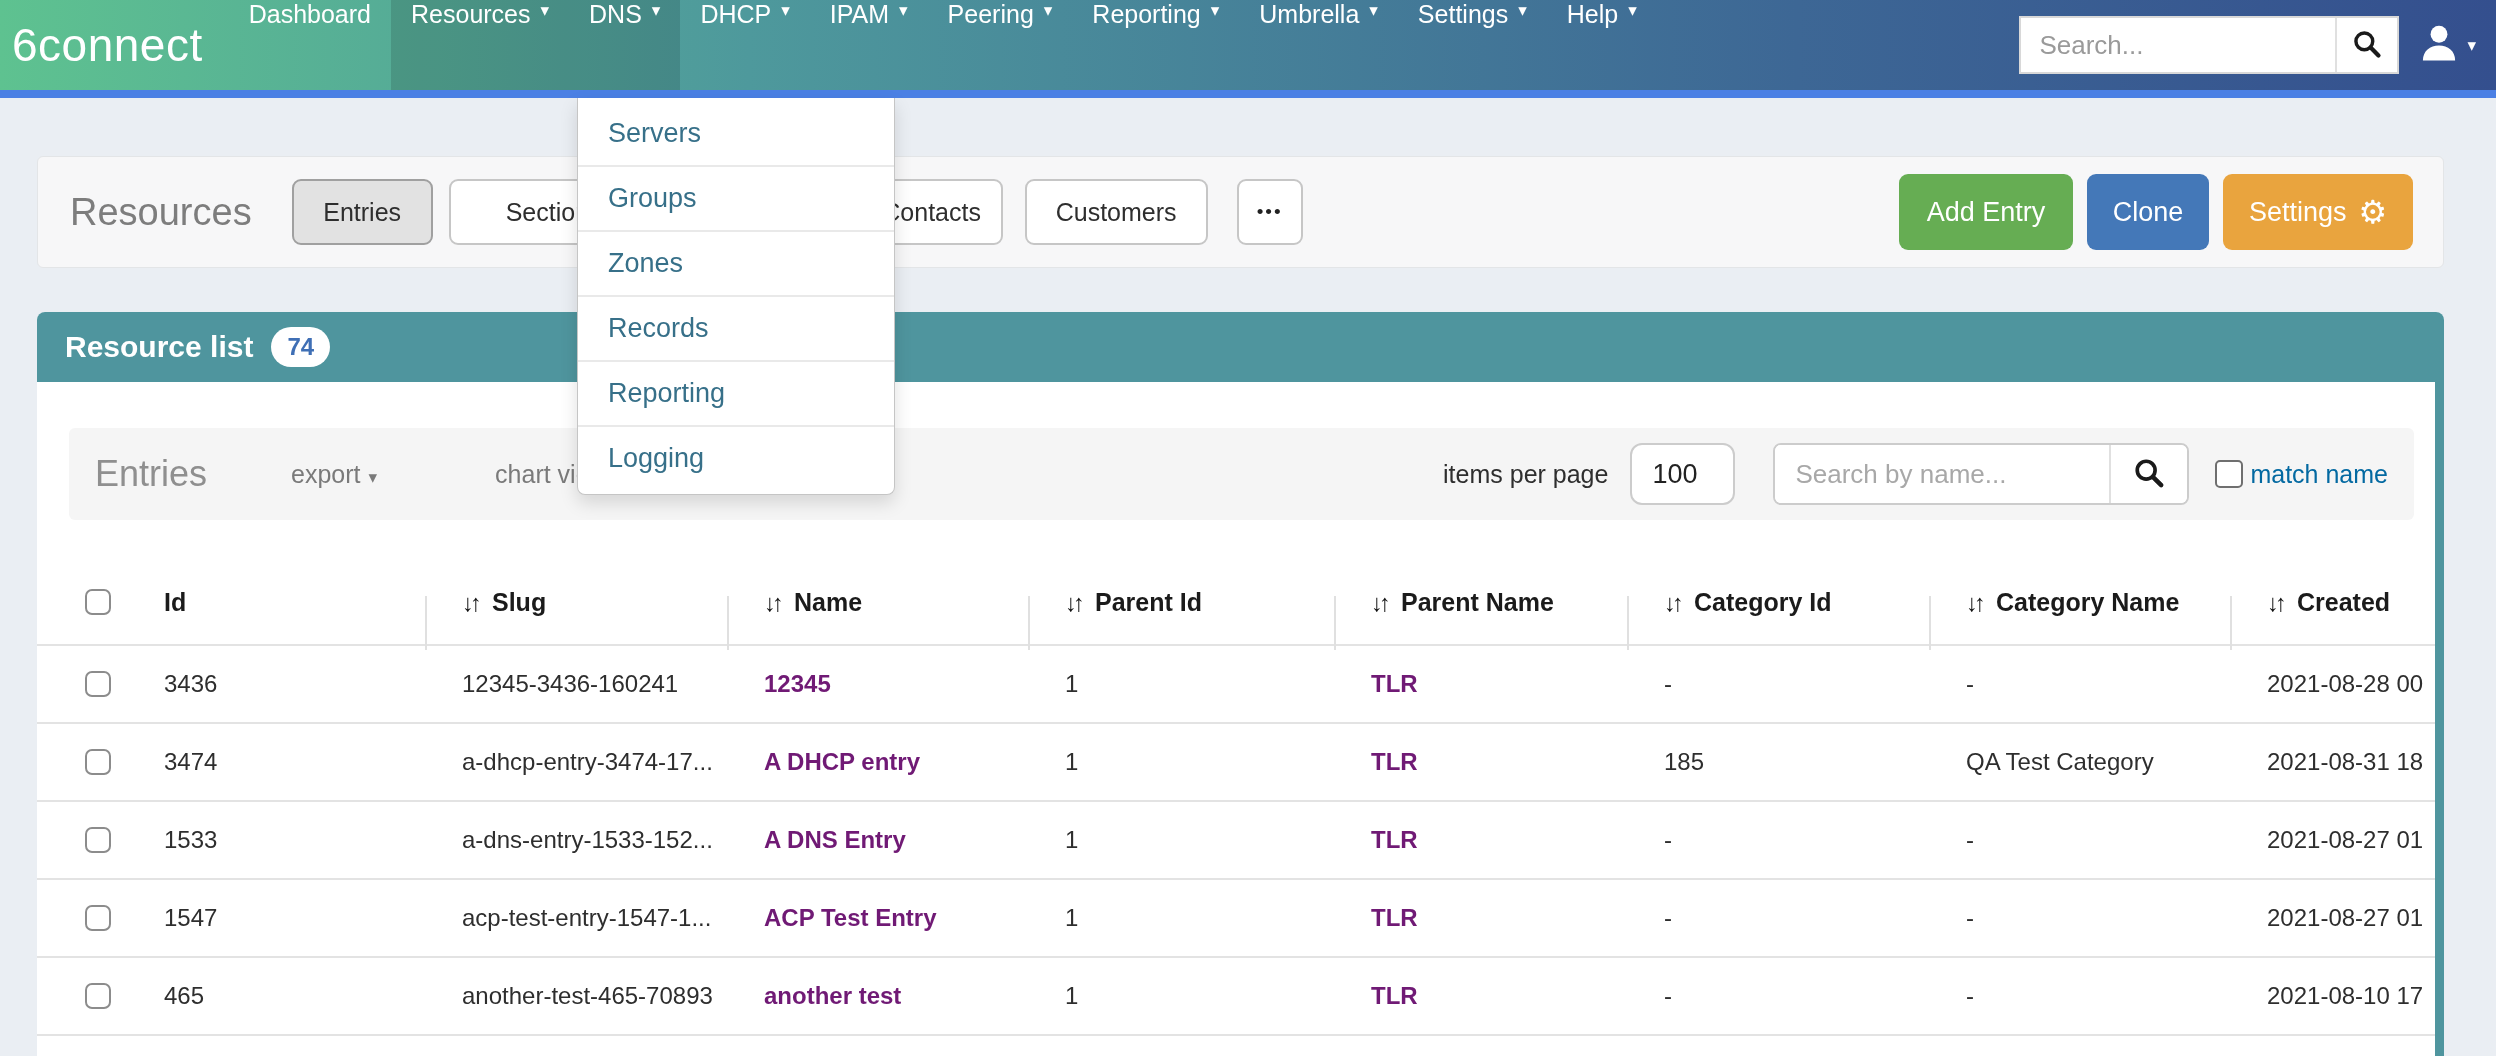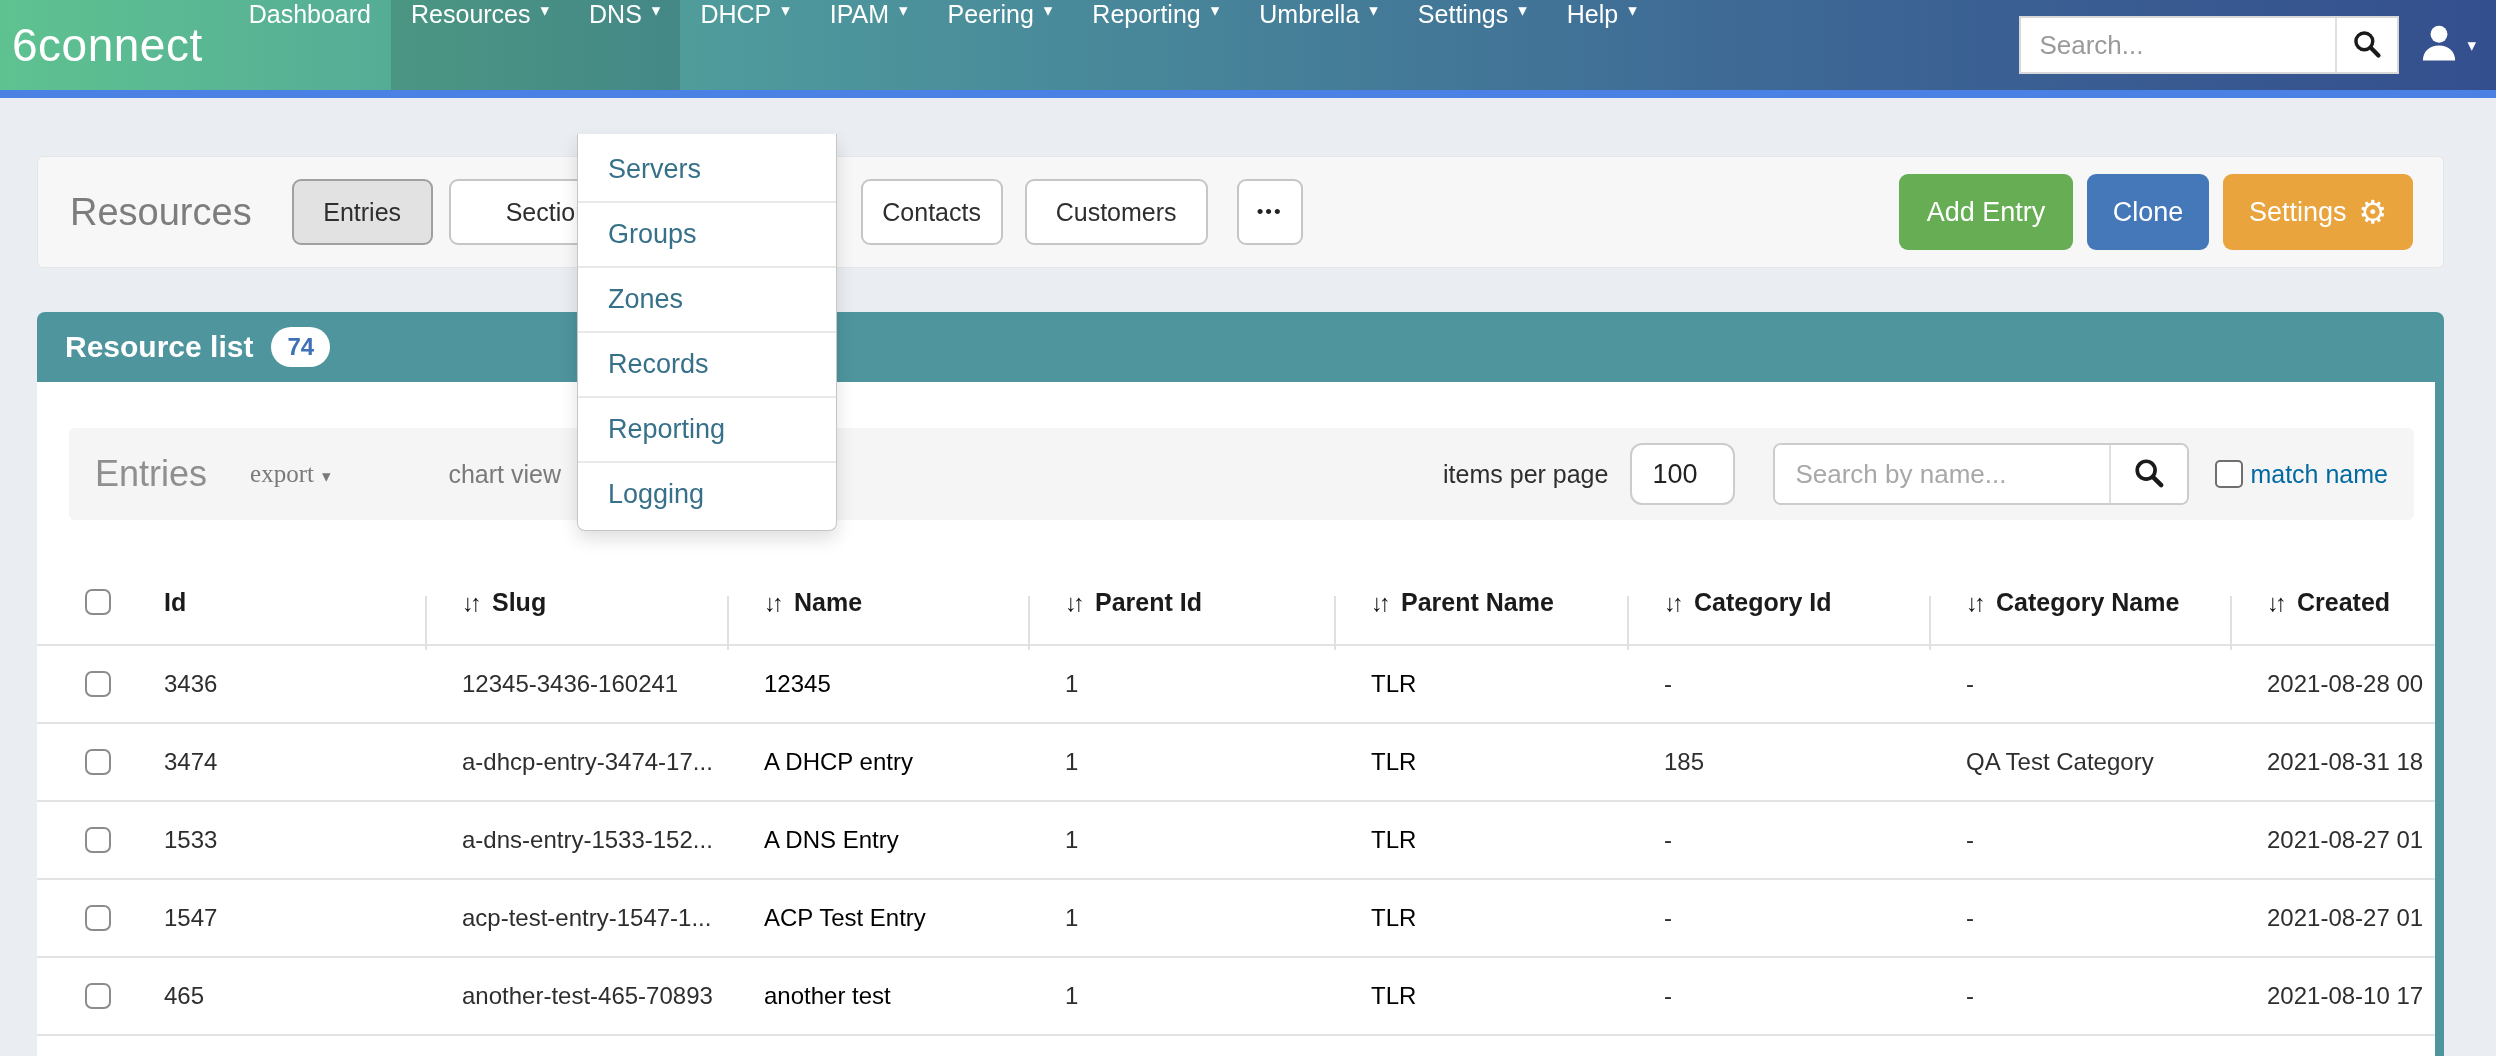--- a/index.html
+++ b/index.html
@@ -28,24 +28,24 @@
   .nav-search input { border:none; outline:none; width:314px; font-size:26px; color:#444; padding:0 18px; font-family:inherit; }
   .nav-search input::placeholder { color:#9a9a9a; }
   .nav-search .search-btn { width:62px; background:#fff; border:none; border-left:2px solid #e0e0e0; display:flex; align-items:center; justify-content:center; cursor:pointer; }
   .user-wrap { display:flex; align-items:center; margin-left:18px; cursor:pointer; }
   .user-wrap .caret { margin-left:6px; }
 
   .blue-line { height:8px; background:#4b80e4; }
 
   
   .dns-dropdown {
-    position:absolute; left:577px; top:98px; width:260px;
+    position:absolute; left:577px; top:98px; width:318px;
     background:#fff; border:1px solid #c5c5c5; border-top:none;
     border-radius:0 0 8px 8px; box-shadow:0 8px 18px rgba(0,0,0,0.13);
-    z-index:50; list-style:none; padding:4px 0;margin-top:36px;
+    z-index:50; list-style:none; padding:4px 0;
   }
   .dns-dropdown li { padding:16px 0 16px 30px; font-size:27px; color:#377089; cursor:pointer; }
   .dns-dropdown li + li { border-top:2px solid #e9e9e9; }
 
   
   .resources-bar {
     margin:58px 52px 0 37px; height:112px;
     background:#f7f7f8; border:1px solid #e3e5e7; border-radius:6px;
     display:flex; align-items:center; padding:0 30px 0 32px;
   }
@@ -85,21 +85,21 @@
   .panel-badge { background:#fff; color:#3f6fb5; font-size:24px; font-weight:bold; border-radius:26px; padding:6px 16px; }
   .panel-stripe { position:absolute; right:0; top:70px; bottom:0; width:9px; background:#4f959e; }
 
   
   .toolbar {
     margin:46px 30px 0 32px; height:92px; background:#f5f5f5; border-radius:6px;
     display:flex; align-items:center; padding:0 26px;
   }
   .tb-title { font-size:36px; color:#8f8f8f; }
   .tb-link { font-size:25px; color:#7a7a7a; cursor:pointer; white-space:nowrap; }
-  .tb-export { margin-left:43px;font-family:Liberation Serif, serif; }
+  .tb-export { margin-left:84px; }
   .tb-export .caret { color:#7a7a7a; margin-left:8px; }
   .tb-chart { margin-left:118px; }
   .tb-filters { margin-left:88px; }
   .tb-right { margin-left:auto; display:flex; align-items:center; }
   .ipp-label { font-size:25px; color:#2e2e2e; margin-right:22px; }
   .ipp-input {
     width:105px; height:62px; border:2px solid #ccc; border-radius:12px;
     font-size:27px; color:#222; padding-left:20px; font-family:inherit; outline:none;
   }
   .search-group { display:flex; height:62px; margin-left:38px; border:2px solid #ccc; border-radius:8px; overflow:hidden; background:#fff; }
@@ -117,21 +117,21 @@
     grid-template-columns:90px 298px 302px 301px 306px 293px 302px 301px 300px;
     align-items:center; height:78px; border-top:2px solid #e3e3e3;
   }
   .trow.thead { height:84px; border-top:none; }
   .cell { padding-left:37px; font-size:24px; color:#2e2e2e; white-space:nowrap; overflow:hidden; }
   .thead .cell { font-size:25px; font-weight:bold; color:#1b1b1b; position:relative; overflow:visible; }
   .thead .cell.sep::before { content:""; position:absolute; left:0; top:8px; height:54px; width:2px; background:#e0e0e0; }
   .cell-check { padding-left:48px; display:flex; align-items:center; }
   .row-cb { width:26px; height:26px; border:2px solid #8c8c8c; border-radius:7px; background:#fff; cursor:pointer; }
   .sort { font-weight:bold; letter-spacing:-4px; margin-right:14px; font-size:24px; color:#111; }
-  .link { color:#000000; cursor:pointer; }
+  .link { color:#701a75; cursor:pointer;font-weight:bold; }
 </style>
 </head>
 <body>
 
 <div class="navbar">
   <div class="logo">6connect</div>
   <ul class="nav-items">
     <li class="nav-item">
         <span>Dashboard</span>
       </li>

